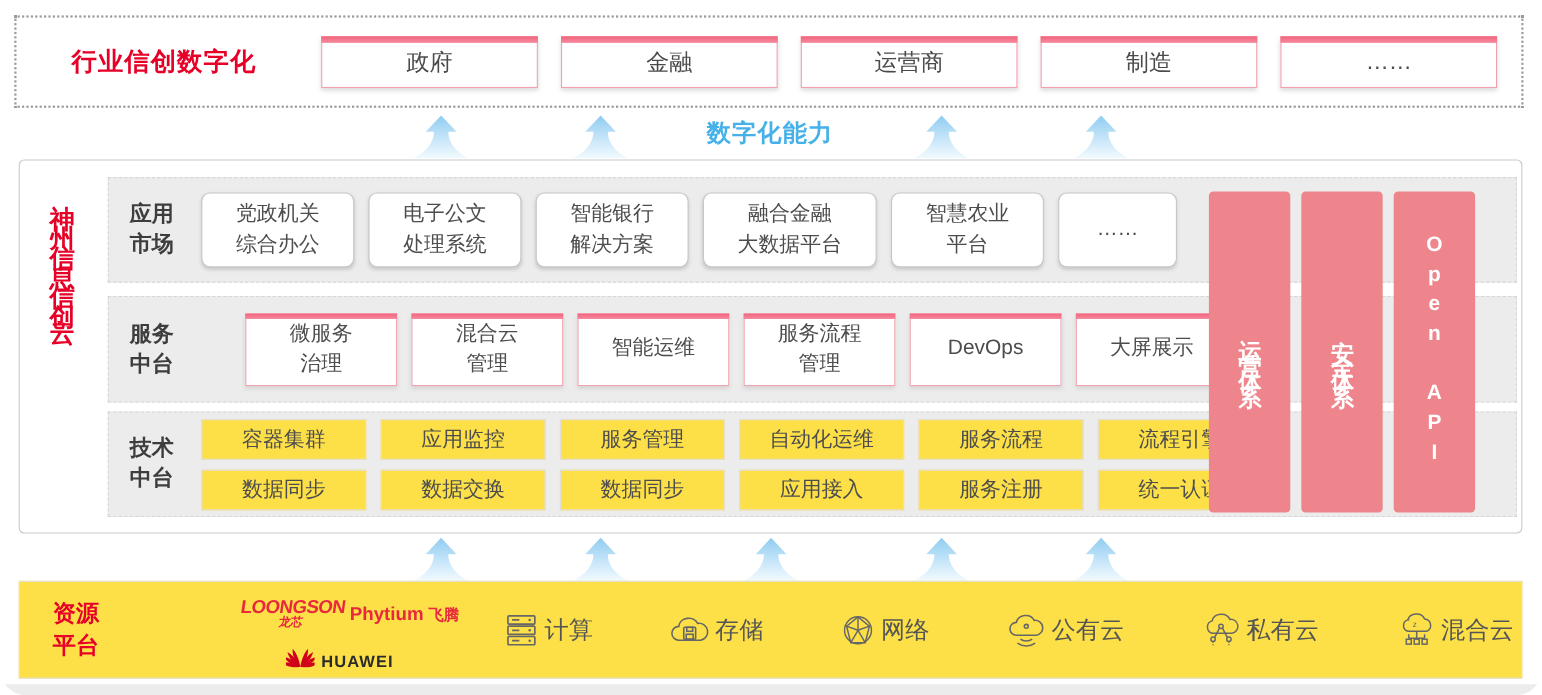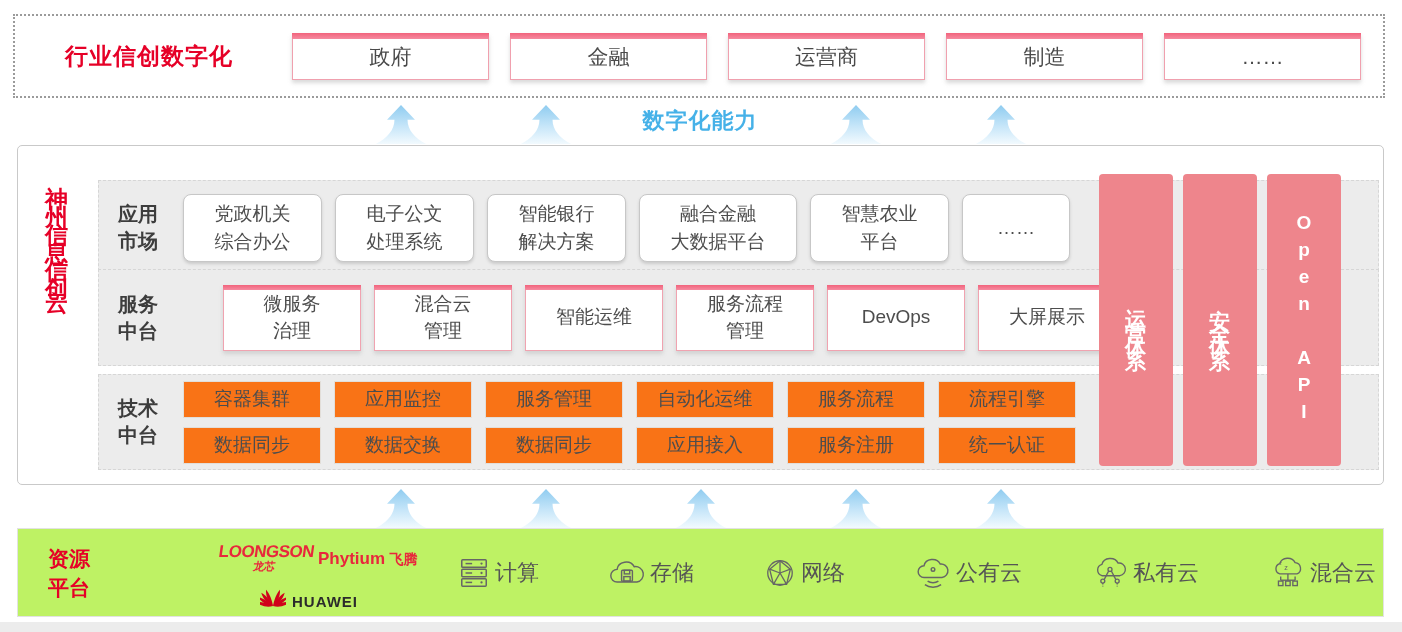--- a/index.html
+++ b/index.html
@@ -1,18 +1,18 @@
 <!DOCTYPE html>
 <html><head>
 <meta charset="utf-8">
 <style>
   * { margin:0; padding:0; box-sizing:border-box; }
   html,body { background:#ffffff; }
   body { font-family:"Liberation Sans","DejaVu Sans",sans-serif; }
-  .canvas { position:relative; width:1402px; height:632px; background:#fff; overflow:hidden; }
+  .canvas { position:relative; width:1402px; height:632px; background:#fff; overflow:hidden;border-radius:24px; }
   .pre { white-space:pre-line; }
 
   
   .top-dotted { position:absolute; left:13px; top:14px; width:1372px; height:84px;
     border:2px dotted #9b9b9b; }
   .top-label { position:absolute; left:50px; top:50%; transform:translateY(-50%);
     color:#e60027; font-size:23px; font-weight:bold; letter-spacing:1px; }
   .ind-row { position:absolute; left:277px; top:17px; display:flex; gap:21px; }
   .ind-box { position:relative; width:197px; height:47px; background:#fff;
     border:1px solid #f0a0ae; box-shadow:0 3px 4px rgba(150,150,150,.35);
@@ -32,21 +32,21 @@
   .arr-b5 { left:972px; top:488px; }
 
   
   .main-box { position:absolute; left:17px; top:145px; width:1367px; height:340px;
     background:#fff; border:1px solid #c9c9c9; border-radius:5px; }
   .v-title { position:absolute; left:27px; top:22px; height:300px;
     writing-mode:vertical-lr; text-orientation:upright;
     color:#e60027; font-size:23px; font-weight:bold; letter-spacing:18px; line-height:1; }
   .band { position:absolute; left:80px; width:1281px; background:#ececec;
     border:1px dashed #d6d6d6; display:flex; align-items:center; }
-  .band1 { top:15px;  height:96px;margin-top:19px; }
+  .band1 { top:15px;  height:96px; }
   .band2 { top:123px; height:97px;gap:40px; }
   .band3 { top:228px; height:96px; }
   .band-label { width:78px; text-align:center; font-size:20px; font-weight:bold;
     color:#3d3d3d; line-height:1.35; flex:0 0 auto; }
   .boxes { display:flex; gap:13px; margin-left:6px; }
 
   .app-box { width:139px; height:68px; background:#fff; border:1px solid #c7c7c7;
     border-radius:8px; box-shadow:0 2px 3px rgba(130,130,130,.3);
     display:flex; align-items:center; justify-content:center; text-align:center;
     font-size:19px; color:#4d4d4d; line-height:1.45; }
@@ -55,34 +55,34 @@
 
   .svc-box { position:relative; width:138px; height:66px; background:#fff;
     border:1px solid #f0a3b0; box-shadow:0 3px 4px rgba(150,150,150,.3);
     display:flex; align-items:center; justify-content:center; text-align:center;
     font-size:19px; color:#4d4d4d; line-height:1.4; }
   .svc-box::before { content:""; position:absolute; left:-1px; right:-1px; top:-1px;
     height:5px; background:linear-gradient(180deg,#f2637c,#f58ba0); }
 
   .tech-grid { display:flex; flex-direction:column; gap:9px; margin-left:6px; }
   .tech-row { display:flex; gap:13px; }
-  .tech-box { width:138px; height:37px; background:#f97316; border:1px solid #e2ded9;
+  .tech-box { width:150px; height:37px; background:#fde047; border:1px solid #e2ded9;
     display:flex; align-items:center; justify-content:center;
     font-size:19px; color:#4d4d4d; }
 
   .pillar { position:absolute; top:28px; width:74px; height:292px; background:#ee858c;
     border-radius:4px; display:flex; align-items:center; justify-content:center;
     writing-mode:vertical-lr; text-orientation:upright;
     color:#fff; font-size:21px; font-weight:bold; letter-spacing:14px; line-height:1; }
   .pillar1 { left:1081px; } .pillar2 { left:1165px; } .pillar3 { left:1249px; }
   .pillar.en { font-size:19px; letter-spacing:6px; }
 
   
   .res-box { position:absolute; left:17px; top:528px; width:1367px; height:89px;
-    background:#bef264; border:1px solid #e2e2e2; }
+    background:#fde047; border:1px solid #e2e2e2; }
   .res-label { position:absolute; left:30px; top:50%; transform:translateY(-50%);
     color:#e60027; font-size:21px; font-weight:bold; line-height:1.4; }
   .vendors { position:absolute; left:180px; top:8px; width:250px; }
   .loongson { position:absolute; left:20px; top:6px; text-align:center;
     color:#e8283c; transform:skewX(-8deg); }
   .loongson .nm { font-size:17px; font-weight:bold; letter-spacing:-.5px; display:block; line-height:1; }
   .loongson .sub { font-size:11px; font-weight:bold; display:block; line-height:1.1; }
   .phytium { position:absolute; left:120px; top:12px; color:#e8283c; white-space:nowrap; }
   .phytium .nm { font-size:17px; font-weight:bold; }
   .phytium .sub { font-size:14px; font-weight:bold; }

